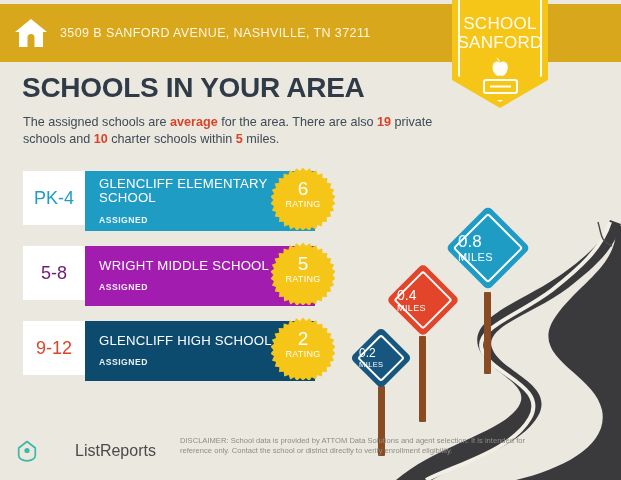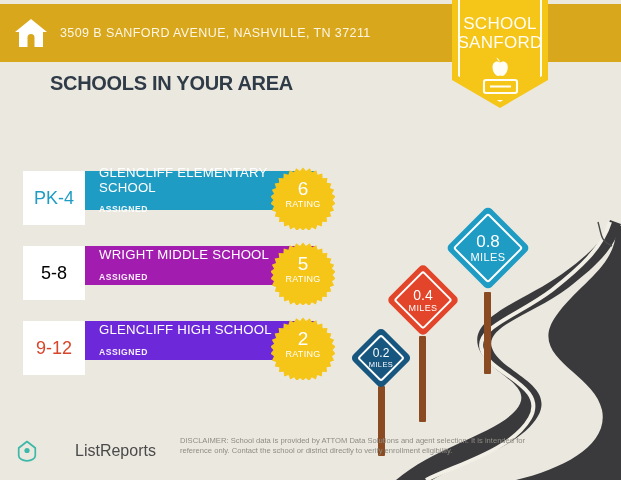--- a/index.html
+++ b/index.html
@@ -33,40 +33,40 @@
   }
   .badge-text{
     position:absolute;left:0;right:0;top:14px;text-align:center;
     color:#fffdf4;font-size:17px;line-height:19px;font-weight:400;letter-spacing:.3px;
   }
   .badge-icons{position:absolute;left:0;right:0;top:56px;display:flex;justify-content:center;}
 
   
   .title{
     position:absolute;left:22px;top:72px;
-    font-size:20px;font-weight:bold;color:#2f3b47;letter-spacing:-.3px;margin-left:28px;
+    font-size:28px;font-weight:bold;color:#2f3b47;letter-spacing:-.3px;
   }
   .subtitle{
     position:absolute;left:23px;top:114px;width:430px;
     font-size:12.6px;line-height:17px;color:#3e4a55;
   }
   .subtitle b{color:#d9432a;font-weight:bold;}
 
   
   .row{position:absolute;left:23px;height:54px;}
   .row-1{top:171px;}
   .row-2{top:246px;}
   .row-3{top:321px;}
   .grade-box{
     position:absolute;left:0;top:0;width:62px;height:54px;background:#ffffff;
     display:flex;align-items:center;justify-content:center;
     font-size:18px;font-weight:500;
   }
   .bar{
-    position:absolute;left:62px;top:0;width:230px;height:39px;
+    position:absolute;left:62px;top:0;width:230px;height:60px;
     display:flex;flex-direction:column;justify-content:center;
     padding-left:14px;box-sizing:border-box;
   }
   .bar .sname{
     color:#ffffff;font-size:13.2px;line-height:14.5px;font-weight:500;letter-spacing:.2px;
     text-transform:uppercase;
   }
   .bar .assigned{
     color:#ffffff;opacity:.92;font-size:8.6px;line-height:11px;font-weight:bold;
     letter-spacing:.5px;margin-top:9px;text-transform:uppercase;
@@ -91,21 +91,21 @@
     transform:rotate(45deg);border-radius:5px;
     box-sizing:border-box;
   }
   .sign .inner{
     position:absolute;left:5px;top:5px;right:5px;bottom:5px;
     transform:rotate(45deg);border:2px solid #ffffff;border-radius:3px;
     box-sizing:border-box;
   }
   .sign .txt{
     position:absolute;left:0;right:0;top:50%;transform:translateY(-50%);
-    text-align:center;color:#ffffff;pointer-events:none;
+    color:#ffffff;pointer-events:none;
   }
   .sign .v{display:block;font-weight:400;}
   .sign .u{display:block;font-weight:normal;letter-spacing:.4px;}
   .post{position:absolute;background:#8a4b22;width:7px;border-radius:1px;}
 
   
   .logo{position:absolute;left:17px;top:440px;display:flex;align-items:center;gap:6px;}
   .logo-text{font-size:16px;color:#4a4a4a;font-weight:500;margin-left:32px;}
   .disclaimer{
     position:absolute;left:180px;top:436px;width:370px;
@@ -142,60 +142,63 @@
         <g fill="none" stroke="#fffdf4" stroke-width="2.1">
           <rect x="11" y="24" width="33" height="13" rx="2"></rect>
           <line x1="17" y1="30.5" x2="38" y2="30.5"></line>
         </g>
       </svg>
     </div>
   </div>
 
   <div class="title">SCHOOLS IN YOUR AREA</div>
 
+  <div class="subtitle">
+    <span>The assigned schools are </span><b>average</b><span> for the area. There are also </span><b>19</b><span> private schools and </span><b>10</b><span> charter schools within </span><b>5</b><span> miles.</span>
+  </div>
 
   <div class="row row-1">
     <div class="grade-box">
       <span style="color:#1f9cc4">PK-4</span>
     </div>
     <div class="bar" style="background:#1f9cc4">
       <div class="sname">GLENCLIFF ELEMENTARY SCHOOL</div>
       <div class="assigned">ASSIGNED</div>
     </div>
     <div class="rating">
       <svg width="64" height="64" viewBox="0 0 64 64">
         <path id="burst1" fill="#f5c518" d="M32 1.5 L35 5.1 L38.8 2.2 L41 6.3 L45.3 4.2 L46.6 8.7 L51.3 7.5 L51.6 12.2 L56.4 12 L55.8 16.7 L60.4 17.5 L58.9 22 L63.2 23.7 L60.9 27.8 L64.6 30.5 L61.6 34.1 L64.6 37.6 L61 40.3 L63.1 44.5 L58.9 46.1 L60.2 50.6 L55.6 51.3 L56 56 L51.3 55.7 L50.8 60.4 L46.3 59.1 L44.8 63.6 L40.8 61.3 L38.2 65 L35 62 L32 64.5 L29 62 L25.8 65 L23.2 61.3 L19.2 63.6 L17.7 59.1 L13.2 60.4 L12.7 55.7 L8 56 L8.4 51.3 L3.8 50.6 L5.1 46.1 L0.9 44.5 L3 40.3 L-0.6 37.6 L2.4 34.1 L-0.6 30.5 L3.1 27.8 L0.8 23.7 L5.1 22 L3.6 17.5 L8.2 16.7 L7.6 12 L12.4 12.2 L12.7 7.5 L17.4 8.7 L18.7 4.2 L23 6.3 L25.2 2.2 L29 5.1 Z"></path>
       </svg>
       <div class="rnum">6</div>
       <div class="rlbl">RATING</div>
     </div>
   </div>
 
   <div class="row row-2">
     <div class="grade-box">
-      <span style="color:#000000">5-8</span>
+      <span style="color:#701a75">5-8</span>
     </div>
     <div class="bar" style="background:#a21caf">
       <div class="sname">WRIGHT MIDDLE SCHOOL</div>
       <div class="assigned">ASSIGNED</div>
     </div>
     <div class="rating">
       <svg width="64" height="64" viewBox="0 0 64 64">
         <use href="#burst1"></use>
       </svg>
       <div class="rnum">5</div>
       <div class="rlbl">RATING</div>
     </div>
   </div>
 
   <div class="row row-3">
     <div class="grade-box">
       <span style="color:#d9452a">9-12</span>
     </div>
-    <div class="bar" style="background:#6d28d9">
+    <div class="bar" style="background:#0c4a6e">
       <div class="sname">GLENCLIFF HIGH SCHOOL</div>
       <div class="assigned">ASSIGNED</div>
     </div>
     <div class="rating">
       <svg width="64" height="64" viewBox="0 0 64 64">
         <use href="#burst1"></use>
       </svg>
       <div class="rnum">2</div>
       <div class="rlbl">RATING</div>
     </div>

